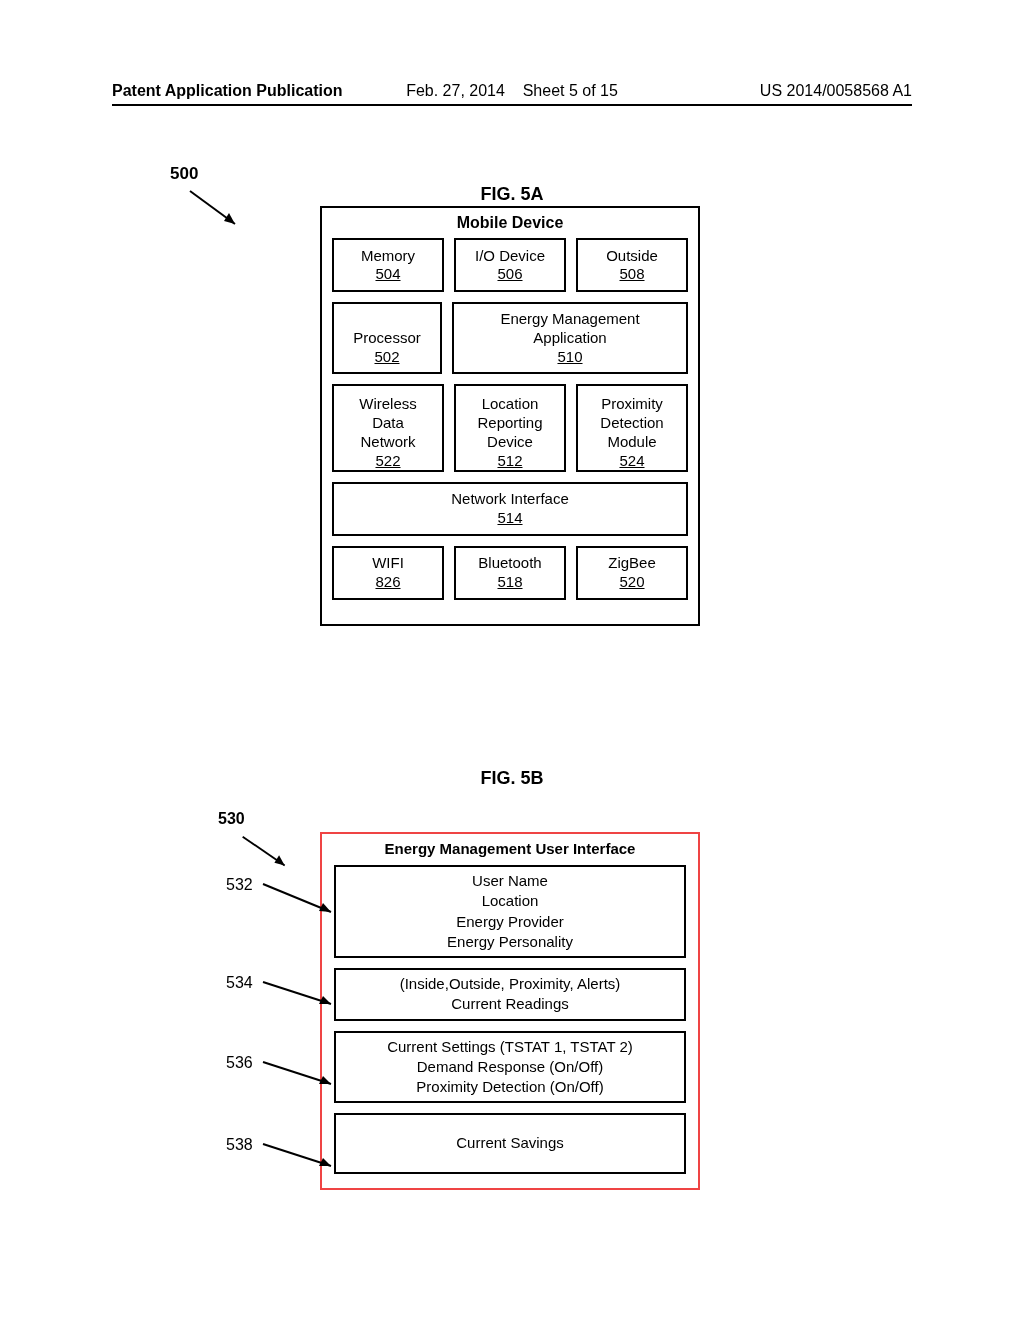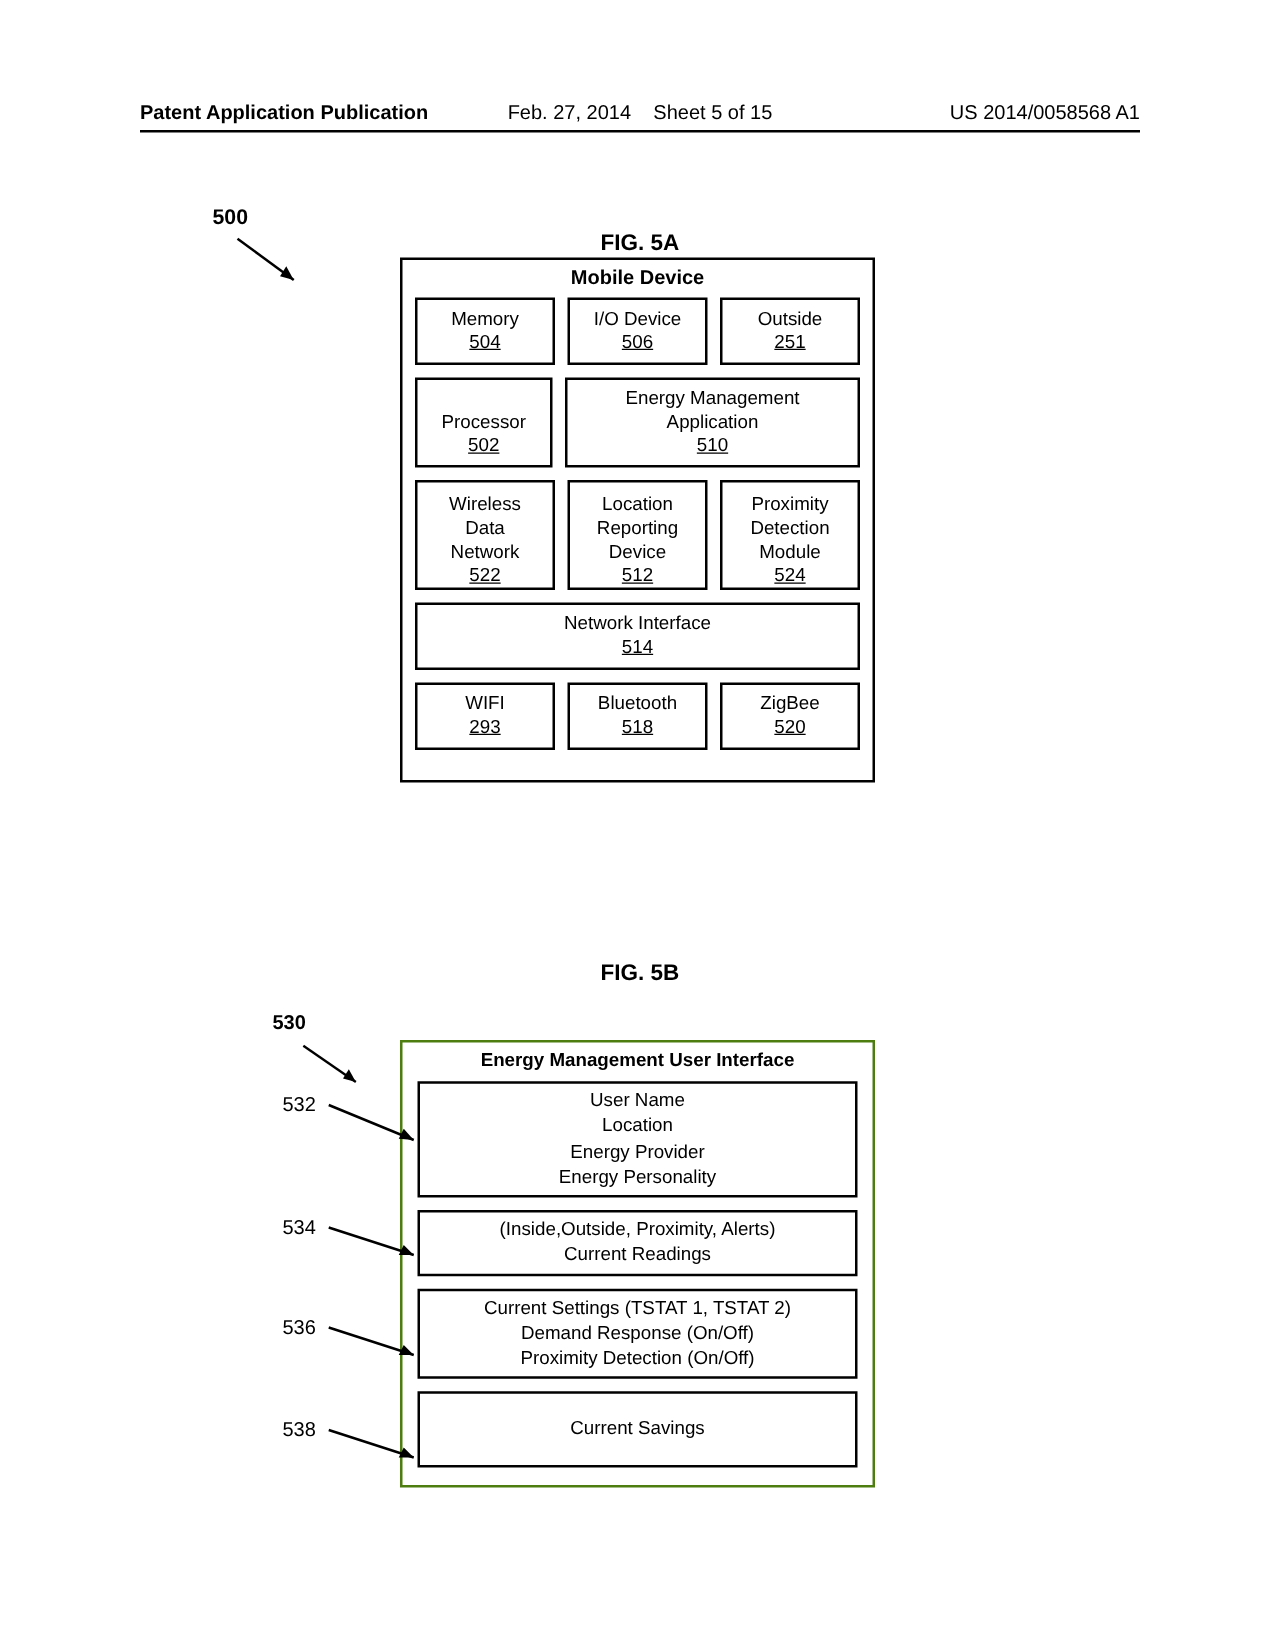--- a/index.html
+++ b/index.html
@@ -108,21 +108,21 @@
 .arrow530 {
   position: absolute;
   top: 832px;
   left: 236px;
 }
 .emui {
   position: absolute;
   top: 832px;
   left: 320px;
   width: 380px;
-  border: 2px solid #4d7c0f;
+  border: 2px solid #ef4444;
   padding: 6px 12px 14px;
   text-align: center;
 }
 .emui .title {
   font-weight: bold;
   font-size: 15px;
   margin-bottom: 8px;
 }
 .panel {
   border: 2px solid #000;
@@ -175,21 +175,21 @@
     <div class="cell">
       <span>Memory</span>
       <span class="ref">504</span>
     </div>
     <div class="cell">
       <span>I/O Device</span>
       <span class="ref">506</span>
     </div>
     <div class="cell">
       <span>Outside</span>
-      <span class="ref">251</span>
+      <span class="ref">508</span>
     </div>
   </div>
 
   <div class="row two-one">
     <div class="cell">
       <span>Processor</span>
       <span class="ref">502</span>
     </div>
     <div class="cell">
       <span>Energy Management</span>
@@ -222,21 +222,21 @@
   <div class="row netif">
     <div class="cell">
       <span>Network Interface</span>
       <span class="ref">514</span>
     </div>
   </div>
 
   <div class="row three">
     <div class="cell">
       <span>WIFI</span>
-      <span class="ref">293</span>
+      <span class="ref">826</span>
     </div>
     <div class="cell">
       <span>Bluetooth</span>
       <span class="ref">518</span>
     </div>
     <div class="cell">
       <span>ZigBee</span>
       <span class="ref">520</span>
     </div>
   </div>

